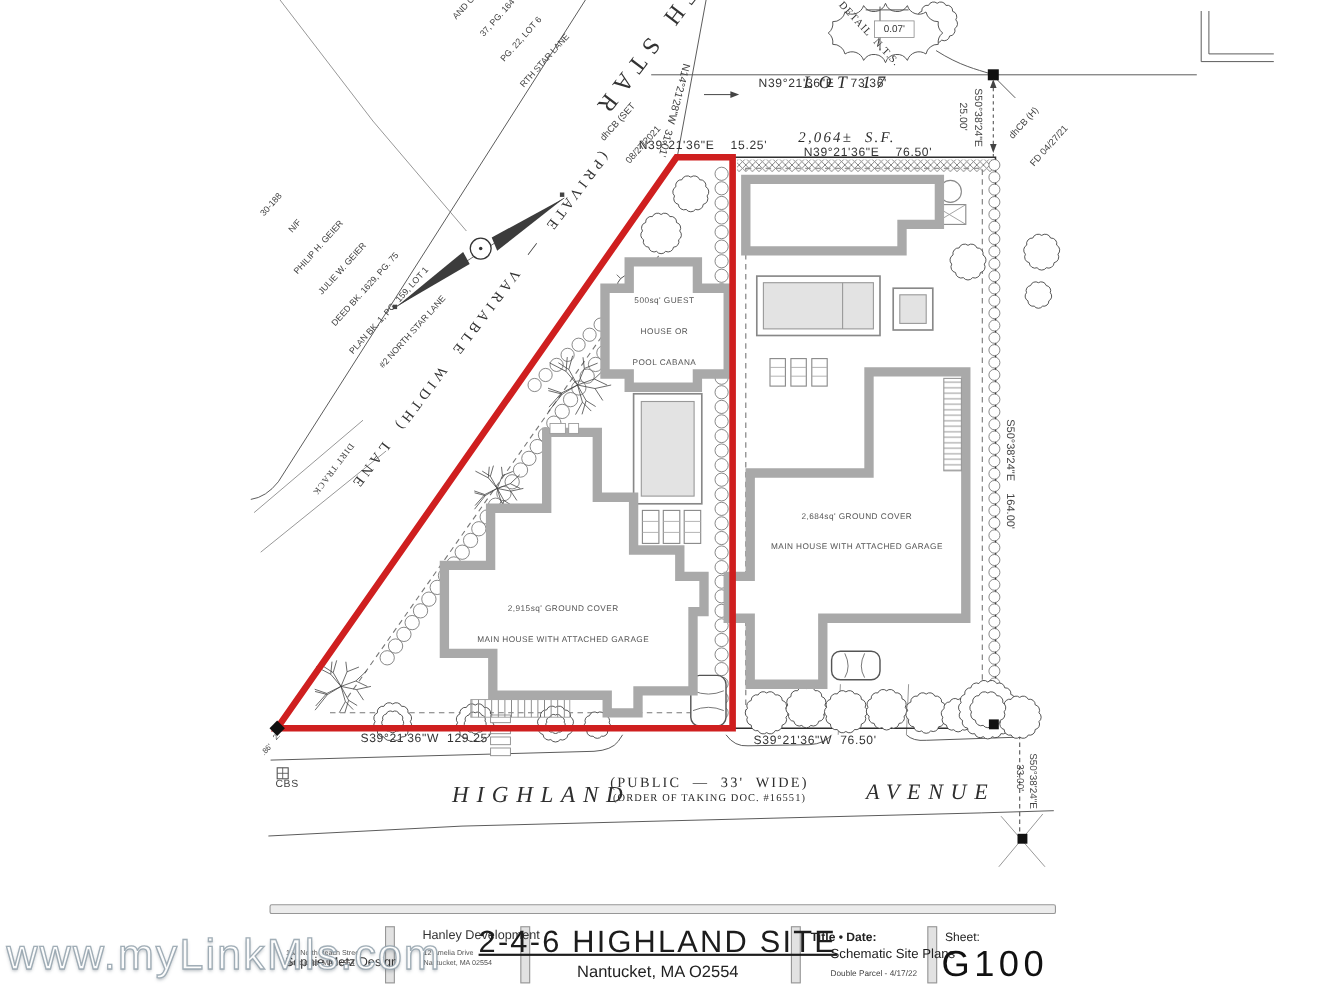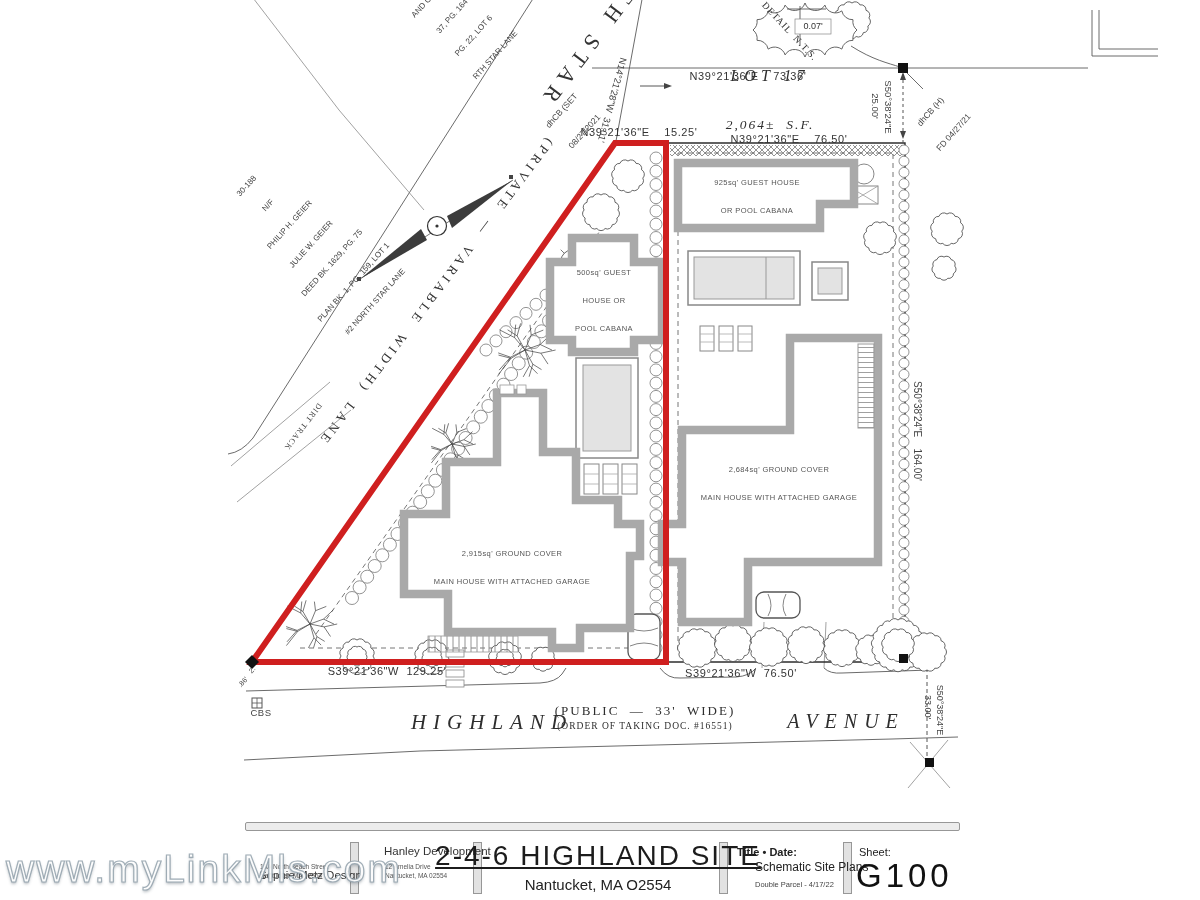--- a/index.html
+++ b/index.html
@@ -338,24 +338,20 @@
   <div class="t tiny" style="left:311px;top:244px;transform:translate(-50%,-50%) rotate(-48deg);">
     <div>30-188</div>
     <div>N/F</div>
     <div>PHILIP H. GEIER</div>
     <div>JULIE W. GEIER</div>
     <div>DEED BK. 1629, PG. 75</div>
     <div>PLAN BK. 1, PG. 159, LOT 1</div>
     <div>#2 NORTH STAR LANE</div>
   </div>
 
-  <div class="t lbl" style="left:757px;top:196px;transform:translate(-50%,-50%);">
-    <div>925sq' GUEST HOUSE</div>
-    <div>OR POOL CABANA</div>
-  </div>
   <div class="t lbl" style="left:604px;top:301px;transform:translate(-50%,-50%);">
     <div>500sq' GUEST</div>
     <div>HOUSE OR</div>
     <div>POOL CABANA</div>
   </div>
   <div class="t lbl" style="left:512px;top:567px;transform:translate(-50%,-50%);">
     <div>2,915sq' GROUND COVER</div>
     <div>MAIN HOUSE WITH ATTACHED GARAGE</div>
   </div>
   <div class="t lbl" style="left:779px;top:483px;transform:translate(-50%,-50%);">

